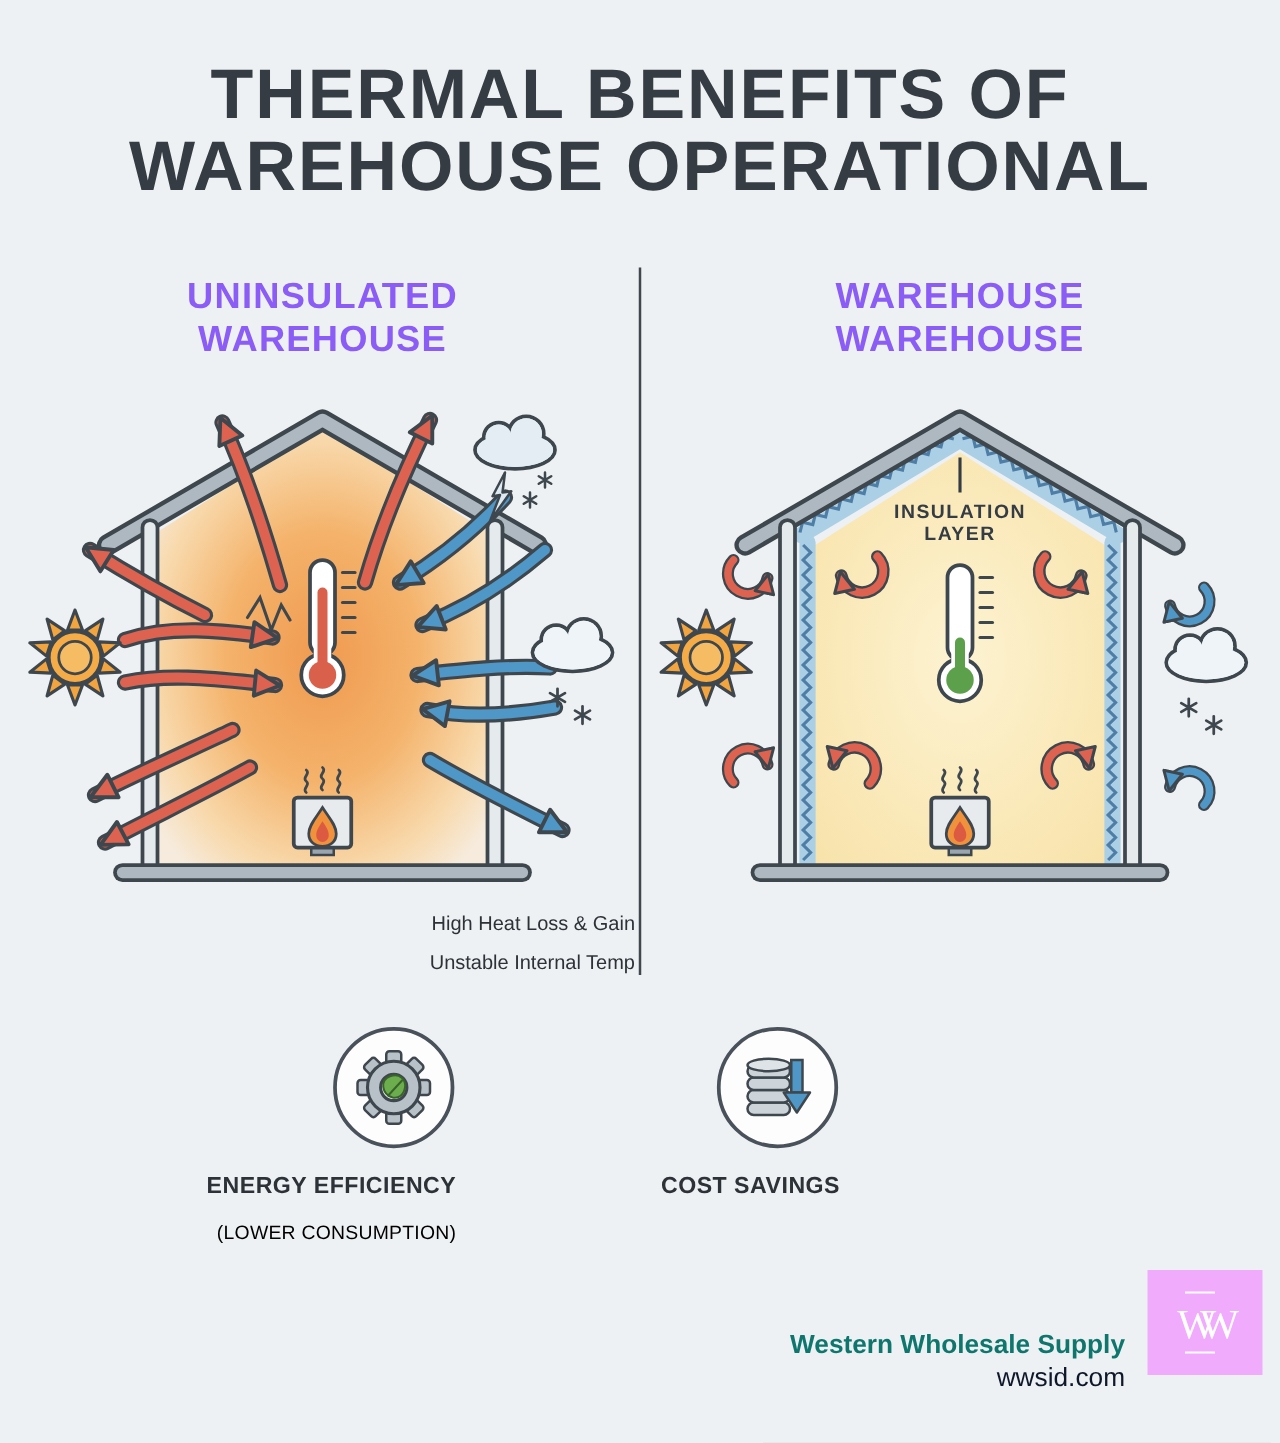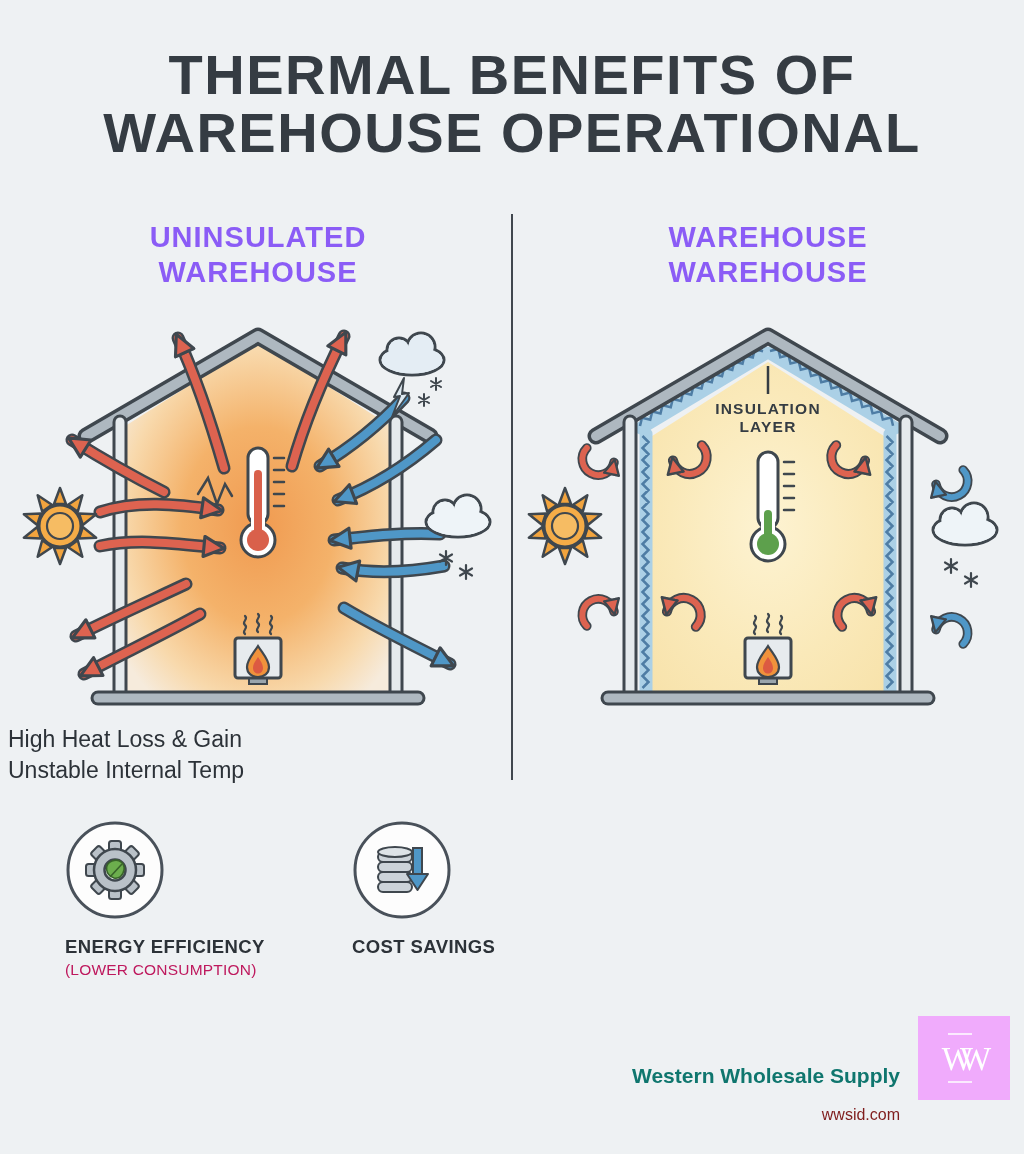--- a/index.html
+++ b/index.html
@@ -6,30 +6,30 @@
   .canvas{position:relative;width:1024px;height:1154px;background:#eef1f3;
           font-family:"Liberation Sans",sans-serif;overflow:hidden;}
   .title{position:absolute;top:46px;left:0;width:1024px;text-align:center;
          font-size:56px;font-weight:800;letter-spacing:1.5px;color:#353c43;line-height:58px;}
   .colhead{position:absolute;top:220px;width:500px;text-align:center;
            font-size:29px;font-weight:800;letter-spacing:1px;color:#8b5cf6;line-height:35px;}
   .colhead.left{left:8px}.colhead.right{left:518px}
   .divider{position:absolute;left:511px;top:214px;width:2px;height:566px;background:#40474e;}
   .panel-svg{position:absolute;top:296px;}
   .panel-svg.left{left:12px}.panel-svg.right{left:522px}
-  .caption{position:absolute;top:724px;width:500px;text-align:left;
-           font-size:23px;color:#2c3238;line-height:31px;}
+  .caption{position:absolute;top:724px;width:500px;text-align:right;
+           font-size:16px;color:#2c3238;line-height:31px;}
   .caption.left{left:8px}.caption.right{left:518px}
-  .benefit{position:absolute;top:820px;text-align:left;}
+  .benefit{position:absolute;top:820px;text-align:right;}
   .benefit .btitle{margin-top:12px;font-size:18.5px;font-weight:700;letter-spacing:.4px;color:#2c3238;}
-  .benefit .bsub{margin-top:3px;font-size:15.5px;color:#be185d;letter-spacing:.2px;}
+  .benefit .bsub{margin-top:19px;font-size:15.5px;color:#000000;letter-spacing:.2px;}
   .b1{left:65px;width:300px}.b2{left:352px;width:320px}.b3{left:650px;width:320px}
   .footer-text{position:absolute;right:124px;top:1064px;text-align:right;}
   .footer-brand{font-size:21px;font-weight:700;color:#0f766e;}
-  .footer-site{font-size:16px;color:#7f1d1d;margin-top:18px;}
+  .footer-site{font-size:21px;color:#0f172a;margin-top:3px;}
   .logo{position:absolute;left:918px;top:1016px;width:92px;height:84px;background:#f0abfc;}
   
   .au{fill:none;stroke:#3f474e;stroke-width:13;stroke-linecap:round;}
   .ar{fill:none;stroke:#dd6350;stroke-width:8;stroke-linecap:round;}
   .ab{fill:none;stroke:#4f97c7;stroke-width:8;stroke-linecap:round;}
   .band{stroke:#abd0e6;stroke-width:13;fill:none;stroke-linecap:round;}
   .zig{fill:none;stroke:#4e7da5;stroke-width:2.5;}
   .ins-label{font-family:"Liberation Sans",sans-serif;font-size:15.5px;font-weight:bold;
              letter-spacing:1.2px;fill:#353c43;text-anchor:middle;}
 </style>

